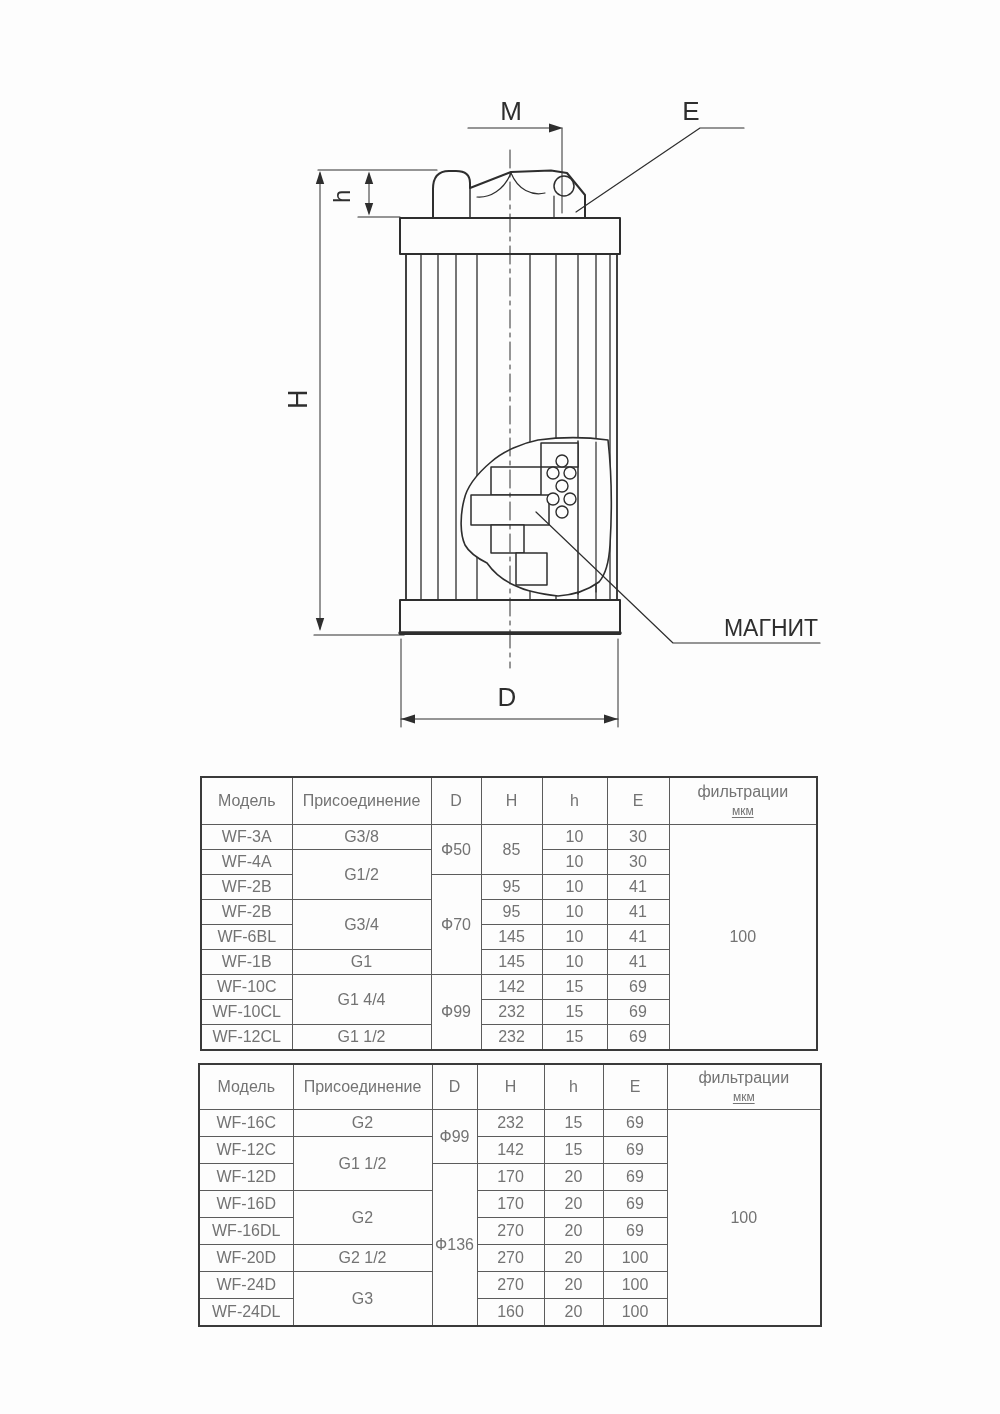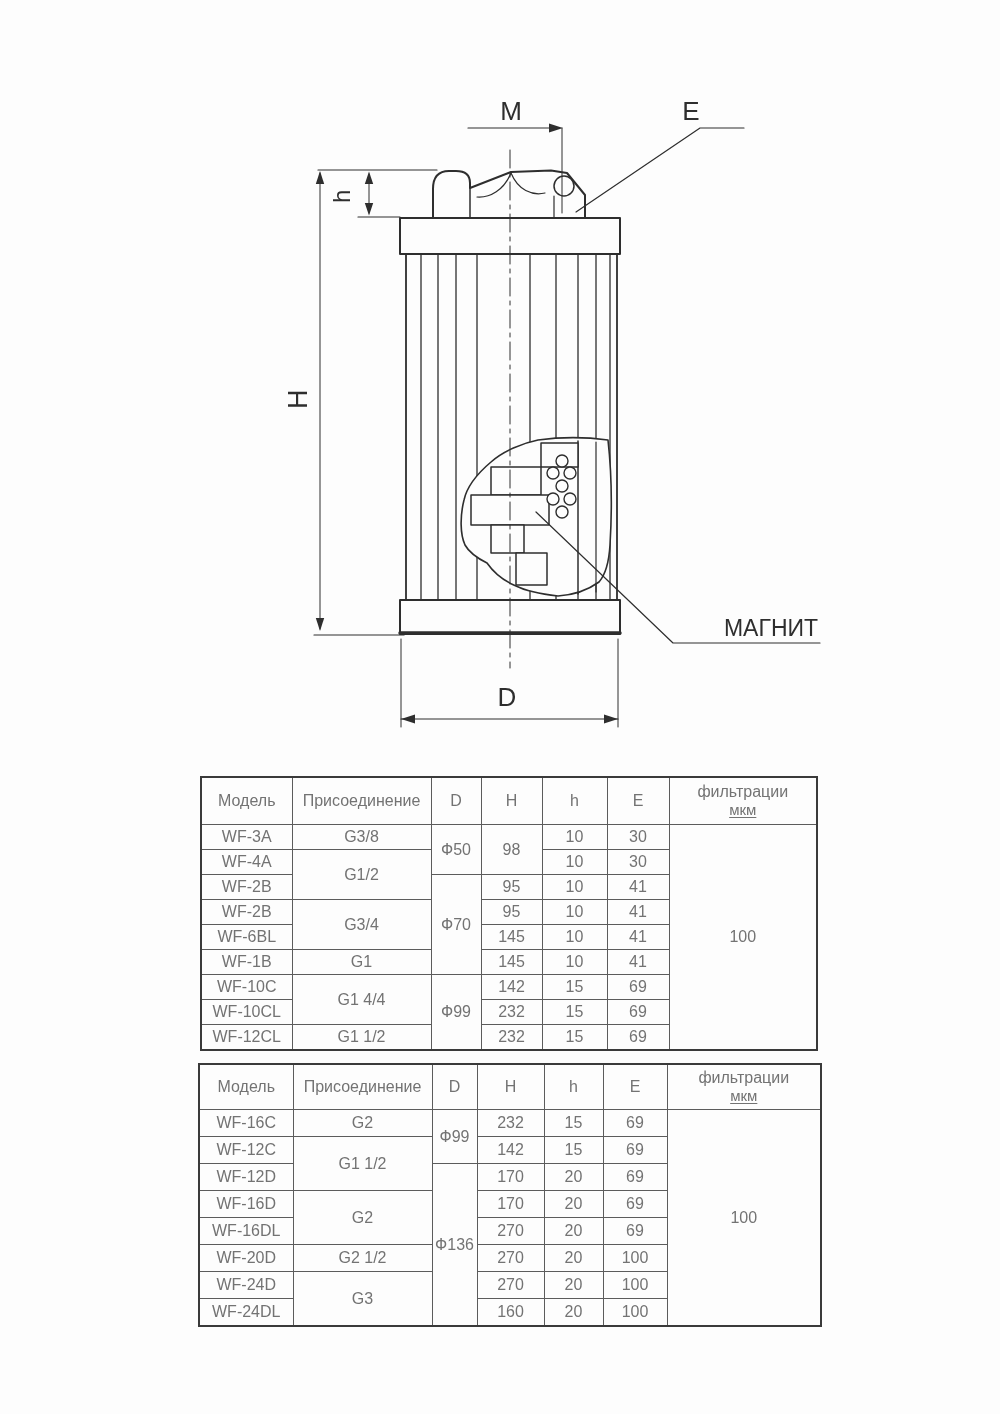--- a/index.html
+++ b/index.html
@@ -9,21 +9,21 @@
   #drawing{position:absolute;left:0;top:0;}
   .spec-table{border-collapse:collapse;table-layout:fixed;position:absolute;
               font-size:16px;color:#737373;background:#fdfdfd;border:2px solid #3a3a3a;margin-top:7px;}
   .spec-table th,.spec-table td{border:1px solid #5c5c5c;text-align:center;
               vertical-align:middle;padding:0;font-weight:400;line-height:1.1;overflow:hidden;}
   #table1{left:200px;top:769px;width:616px;}
   #table2{left:198px;top:1056px;width:622px;}
   #table1 th{height:46px;} #table1 td{height:24px;}
   #table2 th{height:44px;} #table2 td{height:26px;}
   .u{text-decoration:underline;text-underline-offset:2px;}
-  .hdr2{font-size:15px;}
+  .hdr2{font-size:12px;}
 </style>
 </head>
 <body>
 
 <div id="page">
 
   <svg id="drawing" width="1000" height="760" viewBox="0 0 1000 760" fill="none" stroke="#2e2e2e" stroke-linecap="round" stroke-linejoin="round">
 
     <g>
       <rect x="406" y="254" width="211" height="346" fill="#fdfdfd" stroke-width="1.8"></rect>
@@ -149,21 +149,21 @@
       <th>E</th>
       <th>
         <span>фильтрации</span><br>
         <span class="u hdr2">мкм</span>
       </th>
     </tr>
     <tr>
       <td>WF-3A</td>
       <td>G3/8</td>
       <td rowspan="2">Ф50</td>
-      <td rowspan="2">98</td>
+      <td rowspan="2">85</td>
       <td>10</td>
       <td>30</td>
       <td rowspan="9">100</td>
     </tr>
     <tr>
       <td>WF-4A</td>
       <td rowspan="2">G1/2</td>
       <td>10</td>
       <td>30</td>
     </tr>

